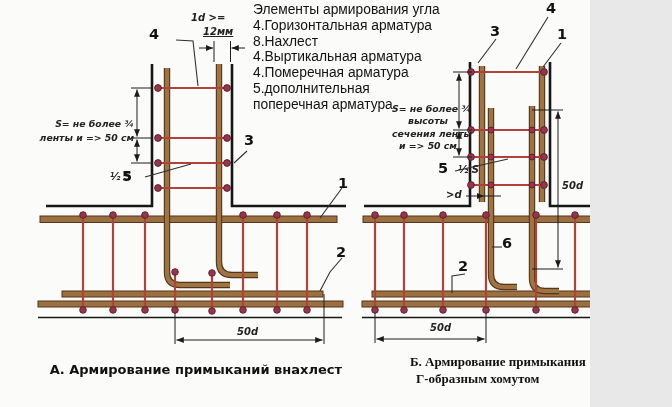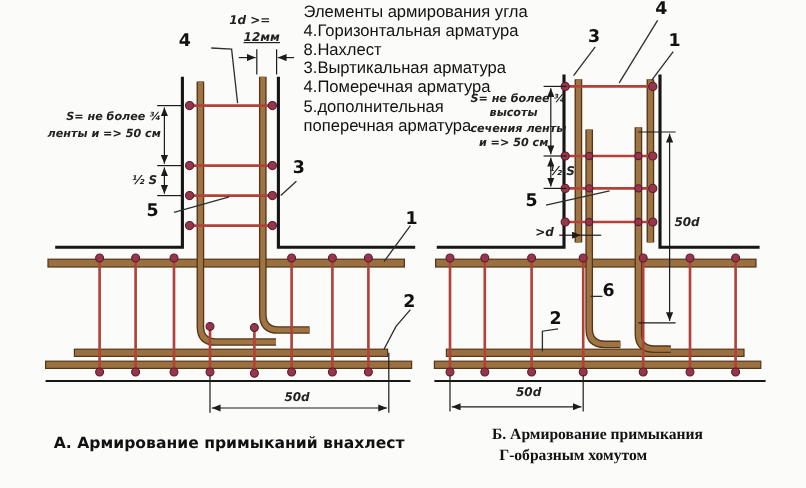--- a/index.html
+++ b/index.html
@@ -1,43 +1,43 @@
 <!DOCTYPE html>
 <html><head>
 <meta charset="utf-8">
 <style>
   html,body{margin:0;padding:0;background:#e8e8e8;}
   #stage{
-    position:relative;width:672px;height:407px;background:#fbfbf9;
+    position:relative;width:590px;height:407px;background:#fbfbf9;
     font-family:"Liberation Sans",sans-serif;color:#161616;overflow:hidden;
   }
   #art{position:absolute;left:0;top:0;}
   .abs{position:absolute;white-space:nowrap;}
   
   .wall{fill:none;stroke:#161616;stroke-width:2.6;}
   .ground{stroke:#161616;stroke-width:1.5;}
   .chord{fill:#9a7040;stroke:#54351a;stroke-width:1;}
   .hookD{fill:none;stroke:#54351a;stroke-width:6.4;}
   .hookL{fill:none;stroke:#9f7443;stroke-width:4.2;}
   .tie{stroke:#b2413a;stroke-width:2.2;}
   .dot{fill:#97354a;stroke:#591c2c;stroke-width:0.9;}
   .dim{stroke:#1c1c1c;stroke-width:1;fill:none;}
   .leader{stroke:#2e2e2e;stroke-width:1.1;fill:none;}
   
   .legend{left:253px;top:2px;font-size:13.8px;line-height:15.8px;color:#121212;}
   .note{font-family:"DejaVu Sans",sans-serif;font-style:italic;font-weight:bold;
-        font-size:9.3px;color:#222;}
+        font-size:9.3px;color:#222;margin-top:26px;}
   #note-a{left:24px;top:91px;width:110px;text-align:right;line-height:13.6px;}
   #note-b{left:392px;top:77px;width:72px;text-align:center;line-height:12.4px;}
   .halfs{font-size:10px;}
   .dimlab{font-family:"DejaVu Sans",sans-serif;font-style:italic;font-weight:bold;
           font-size:10px;color:#222;}
   .callout{font-family:"DejaVu Sans",sans-serif;font-weight:bold;font-size:14.5px;color:#111;}
   .caption{font-family:"DejaVu Sans",sans-serif;font-weight:bold;font-size:13px;color:#111;}
-  #caption-a{left:40px;top:362px;width:302px;text-align:center;}
+  #caption-a{left:40px;top:362px;width:302px;text-align:right;}
   #caption-b{left:410px;top:354px;line-height:16.5px;font-family:Liberation Serif, serif;}
   #caption-b .l2{padding-left:6px;}
 </style>
 </head>
 <body>
 
 <div id="stage">
 
   <svg id="art" width="672" height="407" viewBox="0 0 672 407">
     <defs>
@@ -209,21 +209,21 @@
         <polyline class="leader" points="502,247 492,247"></polyline>
         <polyline class="leader" points="465,274 452,276 452,293"></polyline>
       </g>
     </g>
   </svg>
 
   <div class="abs legend">
     <div>Элементы армирования угла</div>
     <div>4.Горизонтальная арматура</div>
     <div>8.Нахлест</div>
-    <div>3.Выртикальная арматура</div>
+    <div>4.Выртикальная арматура</div>
     <div>4.Померечная арматура</div>
     <div>5.дополнительная</div>
     <div>поперечная арматура</div>
   </div>
 
   <div id="note-a" class="abs note">
     <div>S= не более ¾</div>
     <div>ленты и =&gt; 50 см</div>
   </div>
   <div class="abs note halfs" style="left:110px;top:145px;">½ S</div>

